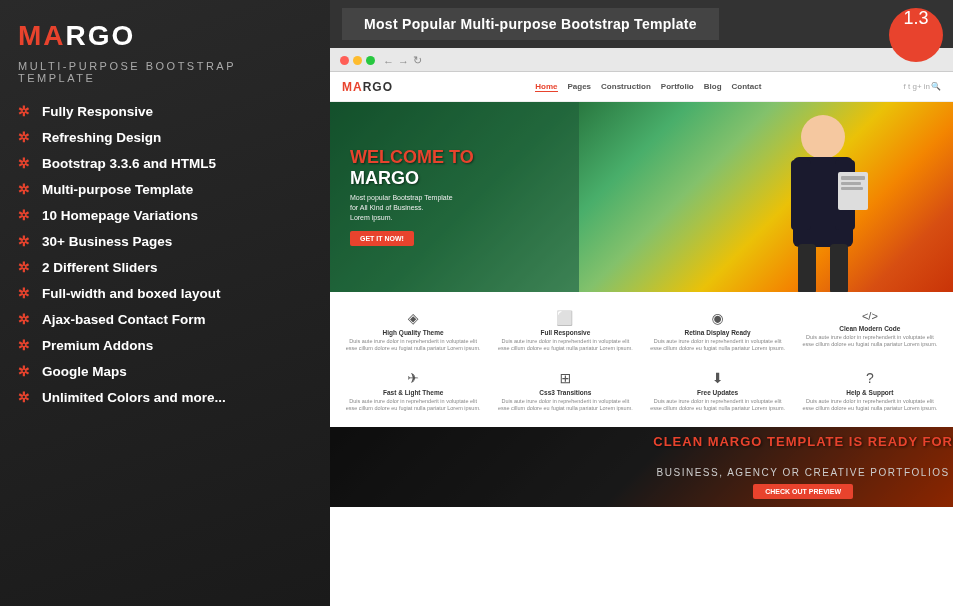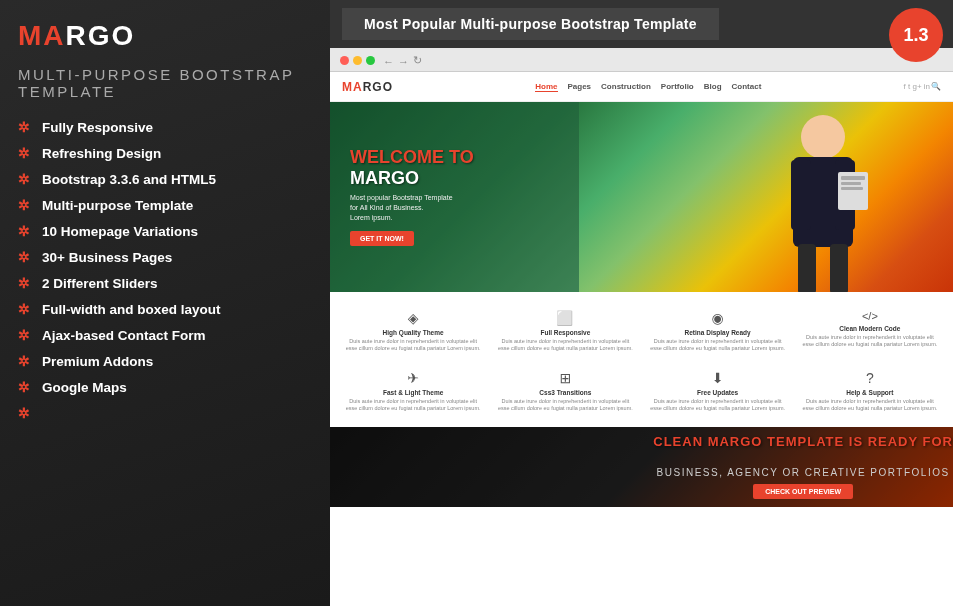--- a/index.html
+++ b/index.html
@@ -31,24 +31,24 @@
     .logo-text {
       font-size: 28px;
       font-weight: 900;
       letter-spacing: 2px;
       color: #ffffff;
     }
     .logo-text .ma { color: #e8432d; }
     .logo-text .rgo { color: #ffffff; }
 
     .logo-subtitle {
-      font-size: 15px;
+      font-size: 11px;
       letter-spacing: 2.5px;
       color: #aaaaaa;
-      margin-top: 14px;
+      margin-top: 8px;
       font-weight: 400;
     }
 
     .features-list {
       list-style: none;
       margin-top: 8px;
       display: flex;
       flex-direction: column;
       gap: 0;
     }
@@ -85,26 +85,25 @@
       font-size: 14px;
       font-weight: 600;
       padding: 8px 22px;
       letter-spacing: 0.3px;
     }
 
     .version-badge {
       background: #e8432d;
       color: #ffffff;
       font-size: 18px;
-      font-weight: 700;
+      font-weight: 400;
       border-radius: 50%;
       width: 54px;
       height: 54px;
       display: flex;
-      align-items: center;
       justify-content: center;
       position: absolute;
       top: 8px;
       right: 10px;
       z-index: 10;
     }
 
     
     .browser-mockup {
       background: #f0f0f0;
@@ -414,20 +413,21 @@
     <li class="feature-item">
       <span class="star-icon">✲</span>
       <span>Premium Addons</span>
     </li>
     <li class="feature-item">
       <span class="star-icon">✲</span>
       <span>Google Maps</span>
     </li>
     <li class="feature-item">
       <span class="star-icon">✲</span>
+      <span>Unlimited Colors and more...</span>
     </li>
   </ul>
 </div>
 
 <div class="right-panel">
 
   <div style="background:#333; padding:8px 60px 8px 12px; display:flex; align-items:center;">
     <div class="tagline-box">Most Popular Multi-purpose Bootstrap Template</div>
   </div>
 

